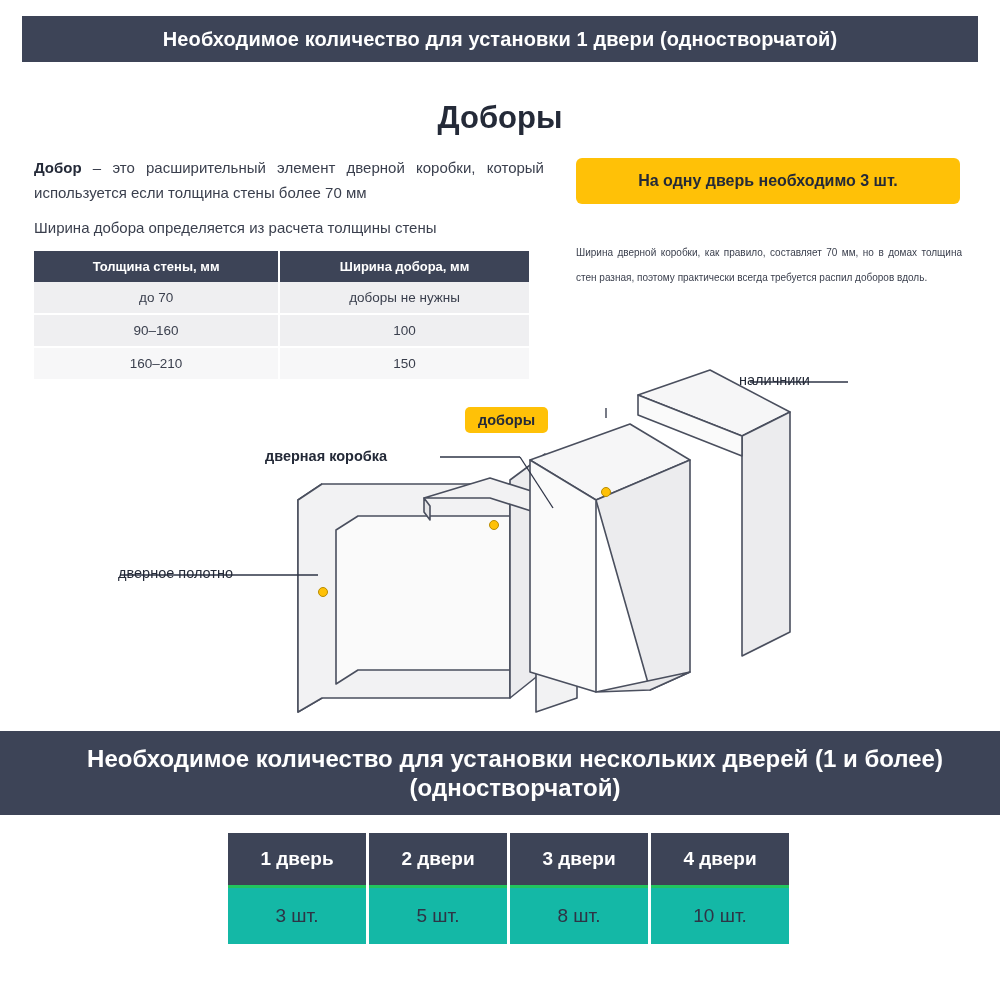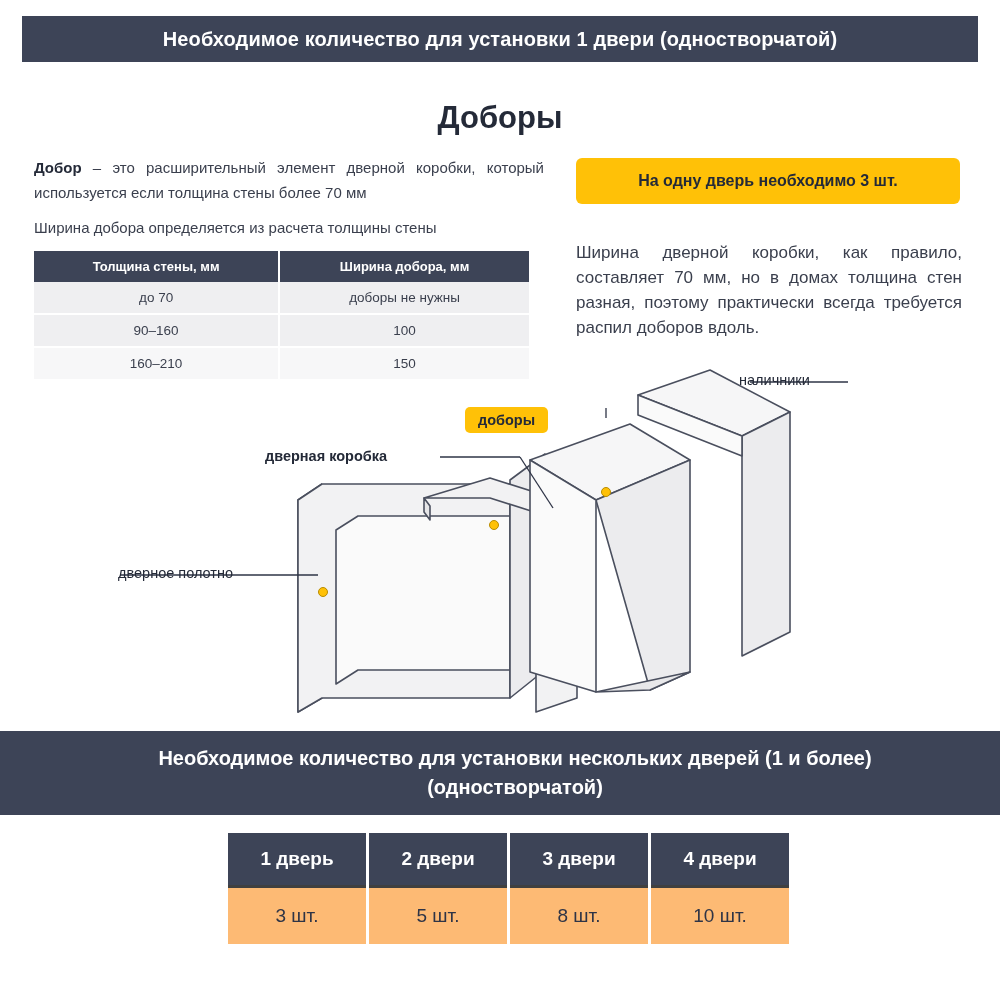--- a/index.html
+++ b/index.html
@@ -120,21 +120,21 @@
   .yellow-box-text {
     font-size: 16px;
     font-weight: bold;
     color: #242a38;
   }
   .right-par {
     position: absolute;
     left: 576px;
     top: 240px;
     width: 386px;
-    font-size: 17px;
+    font-size: 10px;
     line-height: 25px;
     text-align: justify;
     color: #3a3f4d;
   }
 
   
   .illus {
     position: absolute;
     left: 90px;
     top: 360px;
@@ -166,21 +166,21 @@
     width: 1000px;
     height: 84px;
     background: #3d4457;
     display: flex;
     flex-direction: column;
     align-items: center;
     justify-content: center;
   }
   .bottom-banner-line {
     color: #ffffff;
-    font-size: 20px;
+    font-size: 24px;
     font-weight: bold;
     text-align: left;
     line-height: 29px;
     margin-left: 30px;
   }
 
   
   .bottom-table {
     position: absolute;
     left: 228px;
@@ -192,27 +192,27 @@
     color: #ffffff;
     font-size: 19px;
     font-weight: bold;
     width: 136px;
     height: 50px;
     text-align: center;
     border-right: 3px solid #ffffff;
   }
   .bottom-table th:last-child { border-right: none; }
   .bottom-table td {
-    background: #fdba74;
+    background: #14b8a6;
     color: #2e3446;
     font-size: 19px;
     height: 54px;
     text-align: center;
     border-right: 3px solid #ffffff;
-    border-top: 3px solid #404040;
+    border-top: 3px solid #22c55e;
   }
   .bottom-table td:last-child { border-right: none; }
 </style>
 </head>
 <body>
 
 <div class="page">
 
   <div class="top-banner">
     <div class="top-banner-text">Необходимое количество для установки 1 двери (одностворчатой)</div>

